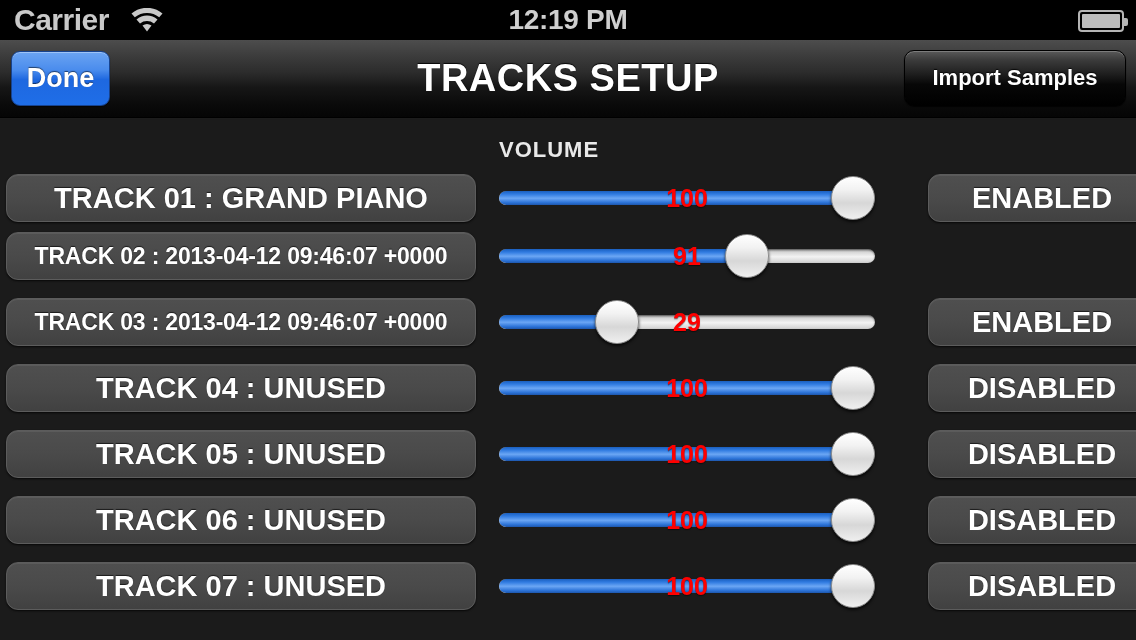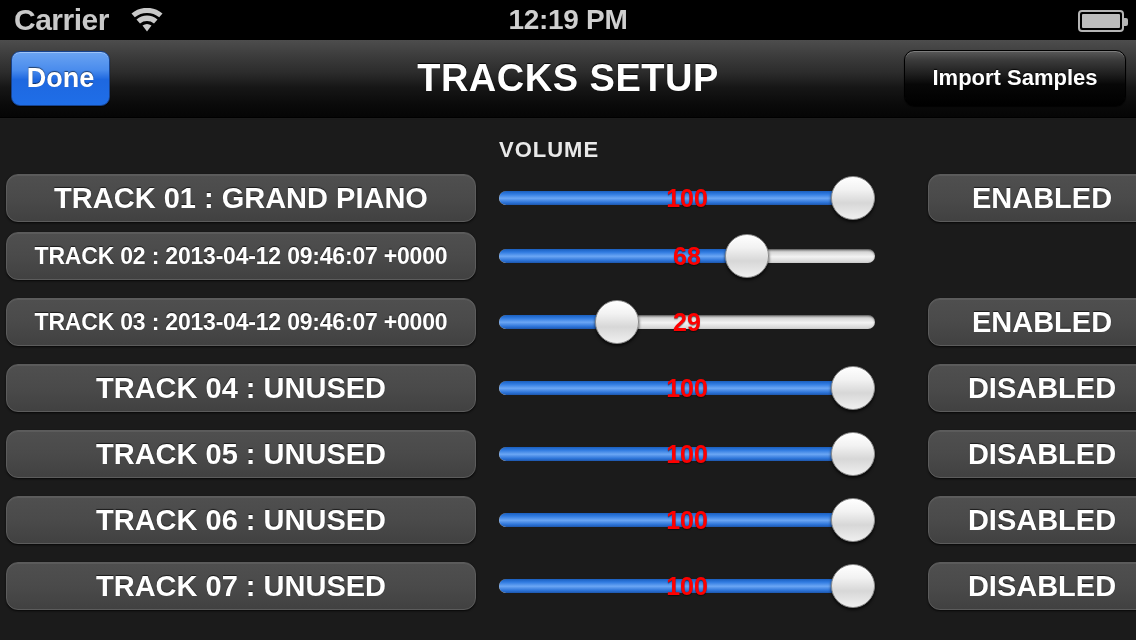--- a/index.html
+++ b/index.html
@@ -305,21 +305,21 @@
         </div>
         <div class="row" style="top: 113px;">
           <div class="track-pill">
             <span class="small">TRACK 02 : 2013-04-12 09:46:07 +0000</span>
           </div>
           <div class="slider">
             <div class="slider-track">
               <div class="slider-fill" style="width: 247.76px;"></div>
             </div>
             <div class="slider-knob" style="left: 225.76px;"></div>
-            <div class="slider-value">68</div>
+            <div class="slider-value">91</div>
           </div>
         </div>
         <div class="row" style="top: 179px;">
           <div class="track-pill">
             <span class="small">TRACK 03 : 2013-04-12 09:46:07 +0000</span>
           </div>
           <div class="slider">
             <div class="slider-track">
               <div class="slider-fill" style="width: 118.28px;"></div>
             </div>

